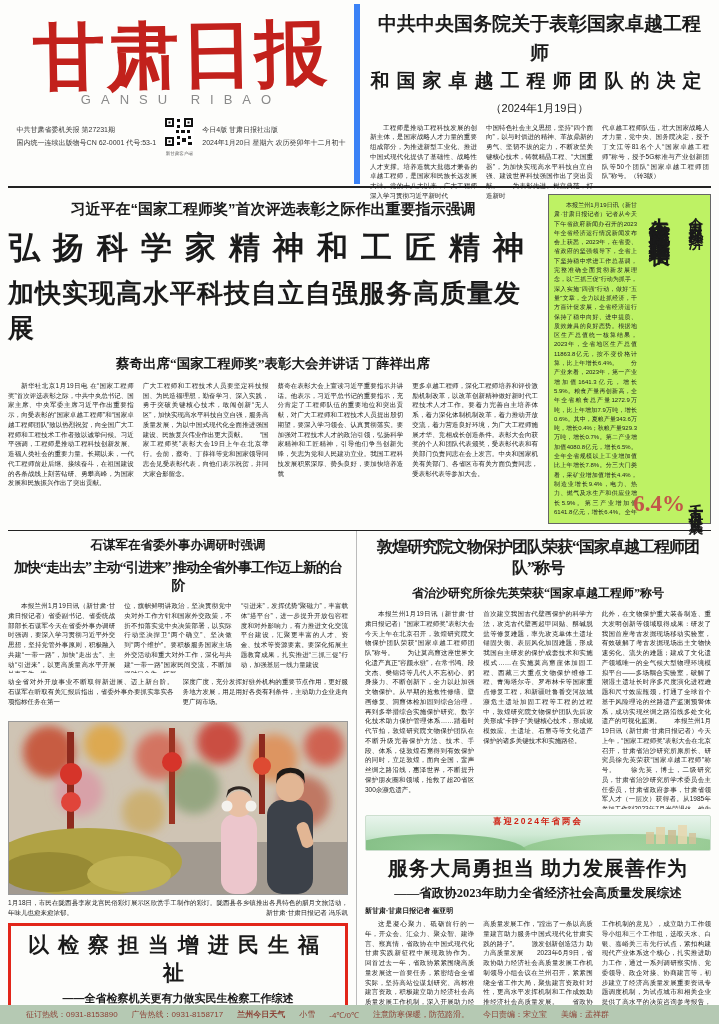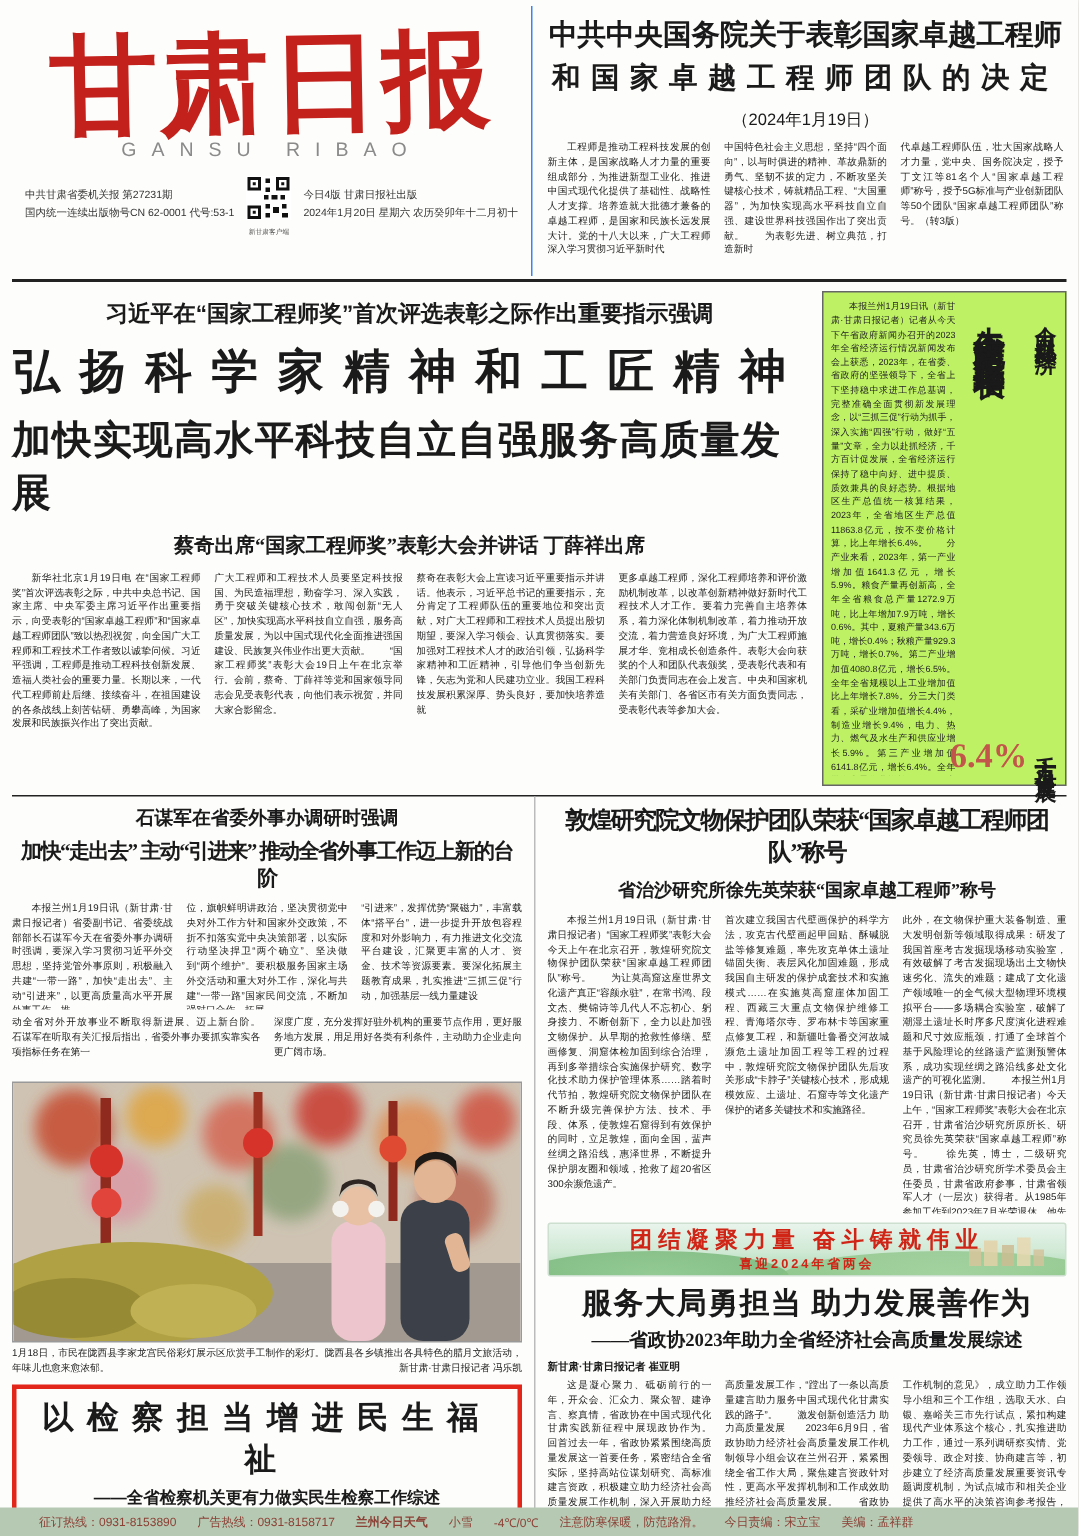--- a/index.html
+++ b/index.html
@@ -13,21 +13,21 @@
   .masthead { width:346px; position:relative; text-align:center; }
   .brand { font-family:"Liberation Serif", serif; font-weight:900; color:#c2211c;
            font-size:72px; letter-spacing:2px; line-height:1.45; transform:rotate(-1deg); }
   .pinyin { font-family:Liberation Sans, sans-serif; color:#8a8a8a; font-size:13px;
             letter-spacing:10px; margin-top:-16px; }
   .pub-info { display:flex; justify-content:center; align-items:center; gap:8px; margin-top:10px; }
   .pub-col { font-size:7px; color:#333; line-height:1.8; text-align:left; white-space:nowrap; }
   .qr-wrap { text-align:center; }
   .qr-caption { font-size:4.5px; color:#555; }
 
-  .decision { flex:1; padding:6px 2px 0 10px; border-left:1px solid #3b82f6; }
+  .decision { flex:1; padding:6px 2px 0 10px; border-left:6px solid #3b82f6; }
   .decision h1 { font-size:19px; font-weight:900; text-align:center; line-height:1.5;
                  font-family:"Liberation Sans", sans-serif; }
   .decision h1.spread { letter-spacing:7px; }
   .decision .d-date { text-align:center; font-size:11px; margin:5px 0 7px; }
   .cols { display:flex; gap:9px; }
   .col { flex:1; font-size:6.5px; line-height:1.5; text-align:justify; color:#222;
          overflow:hidden; }
   .decision .cols { height:92px; }
   .indent { text-indent:2em; }
 
@@ -288,21 +288,20 @@
         <div class="banner">
           <div class="hill1"></div>
           <div class="hill2"></div>
           <svg class="city" viewBox="0 0 54 20">
             <rect x="2" y="8" width="8" height="12" fill="#d8c69c"></rect>
             <rect x="12" y="3" width="9" height="17" fill="#e3d2a8"></rect>
             <rect x="24" y="6" width="8" height="14" fill="#cdbd94"></rect>
             <rect x="34" y="1" width="9" height="19" fill="#e8d8b0"></rect>
             <rect x="45" y="9" width="7" height="11" fill="#d4c49c"></rect>
           </svg>
-          <div class="b1">团结凝聚力量  奋斗铸就伟业</div>
           <div class="b2">喜迎2024年省两会</div>
         </div>
 
         <div class="cppcc">
           <div class="h-serif">服务大局勇担当  助力发展善作为</div>
           <div class="sub">——省政协2023年助力全省经济社会高质量发展综述</div>
           <div class="byline">新甘肃·甘肃日报记者 崔亚明</div>
           <div class="cols">
             <div class="col indent">这是凝心聚力、砥砺前行的一年，开众会、汇众力、聚众智、建诤言、察真情，省政协在中国式现代化甘肃实践新征程中展现政协作为。　　回首过去一年，省政协紧紧围绕高质量发展这一首要任务，紧密结合全省实际，坚持高站位谋划研究、高标准建言资政，积极建立助力经济社会高质量发展工作机制，深入开展助力经济社会</div>
             <div class="col">高质量发展工作，“蹚出了一条以高质量建言助力服务中国式现代化甘肃实践的路子”。　　激发创新创造活力  助力高质量发展　　2023年6月9日，省政协助力经济社会高质量发展工作机制领导小组会议在兰州召开，紧紧围绕全省工作大局，聚焦建言资政针对性，更高水平发挥机制和工作成效助推经济社会高质量发展。　　省政协党组把开展助力工作作为年度工作的重中之重，主要领导牵头部署，制定《建立助力经济社会高质量发展</div>

